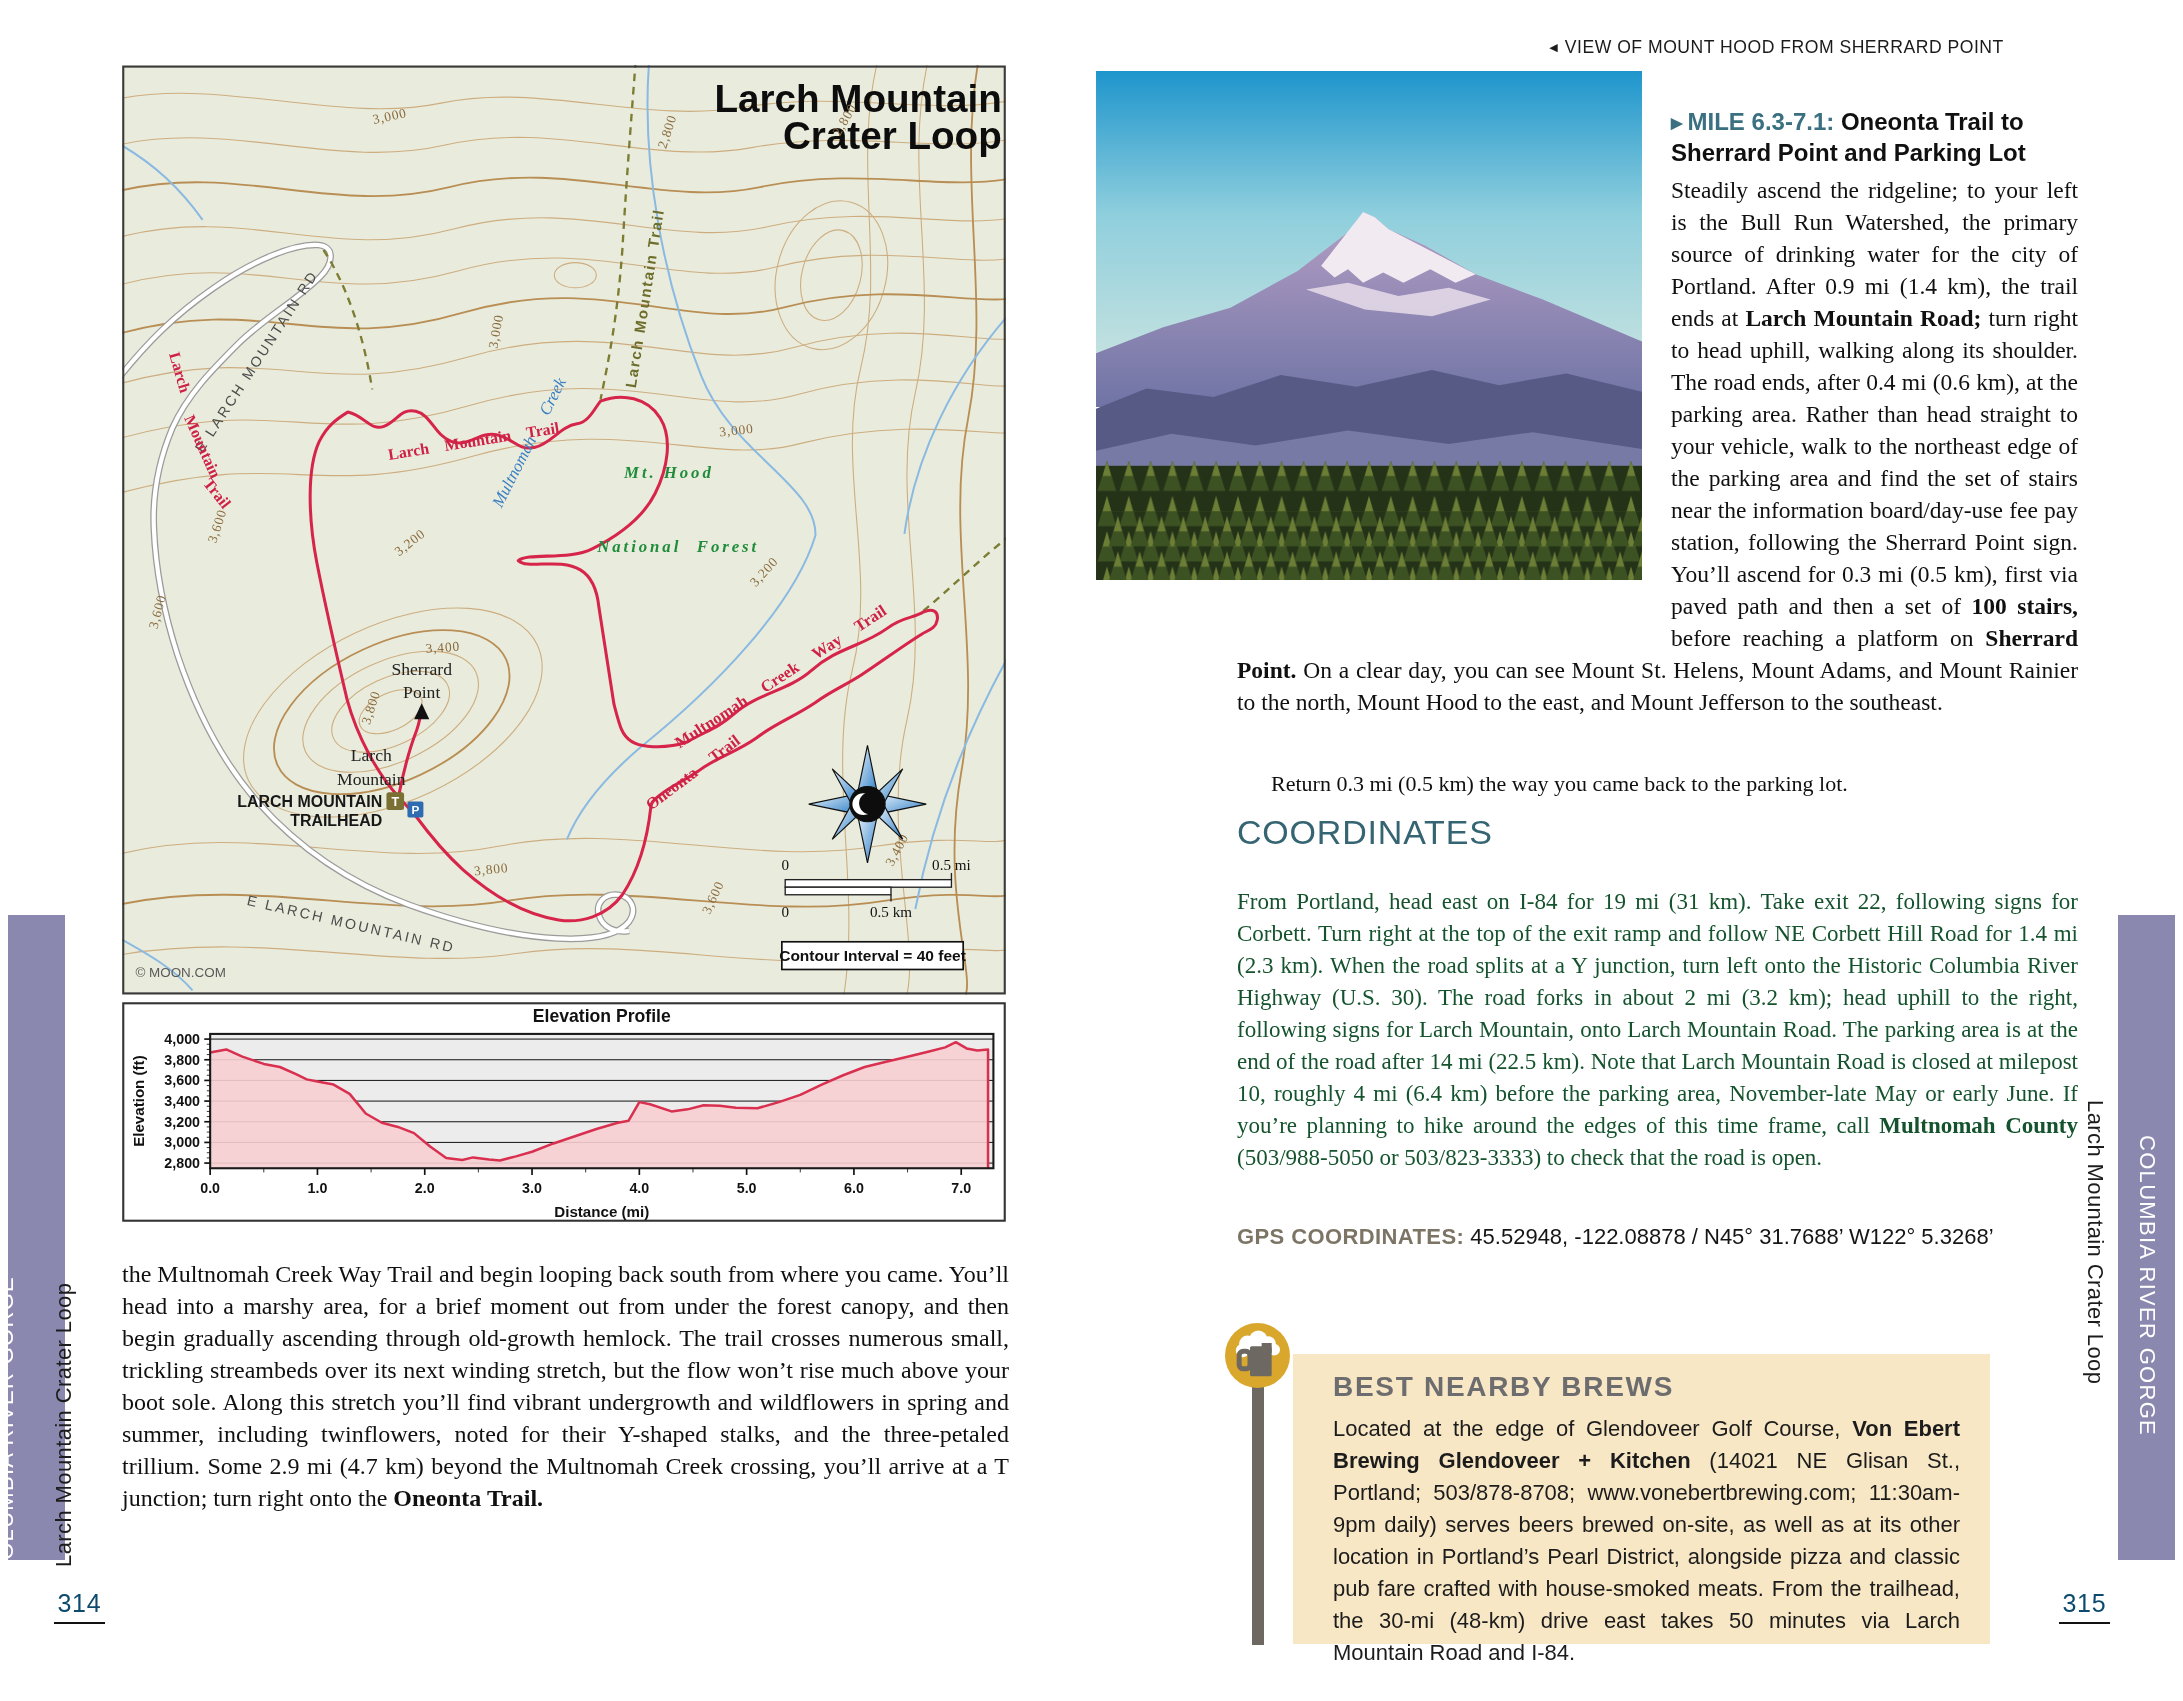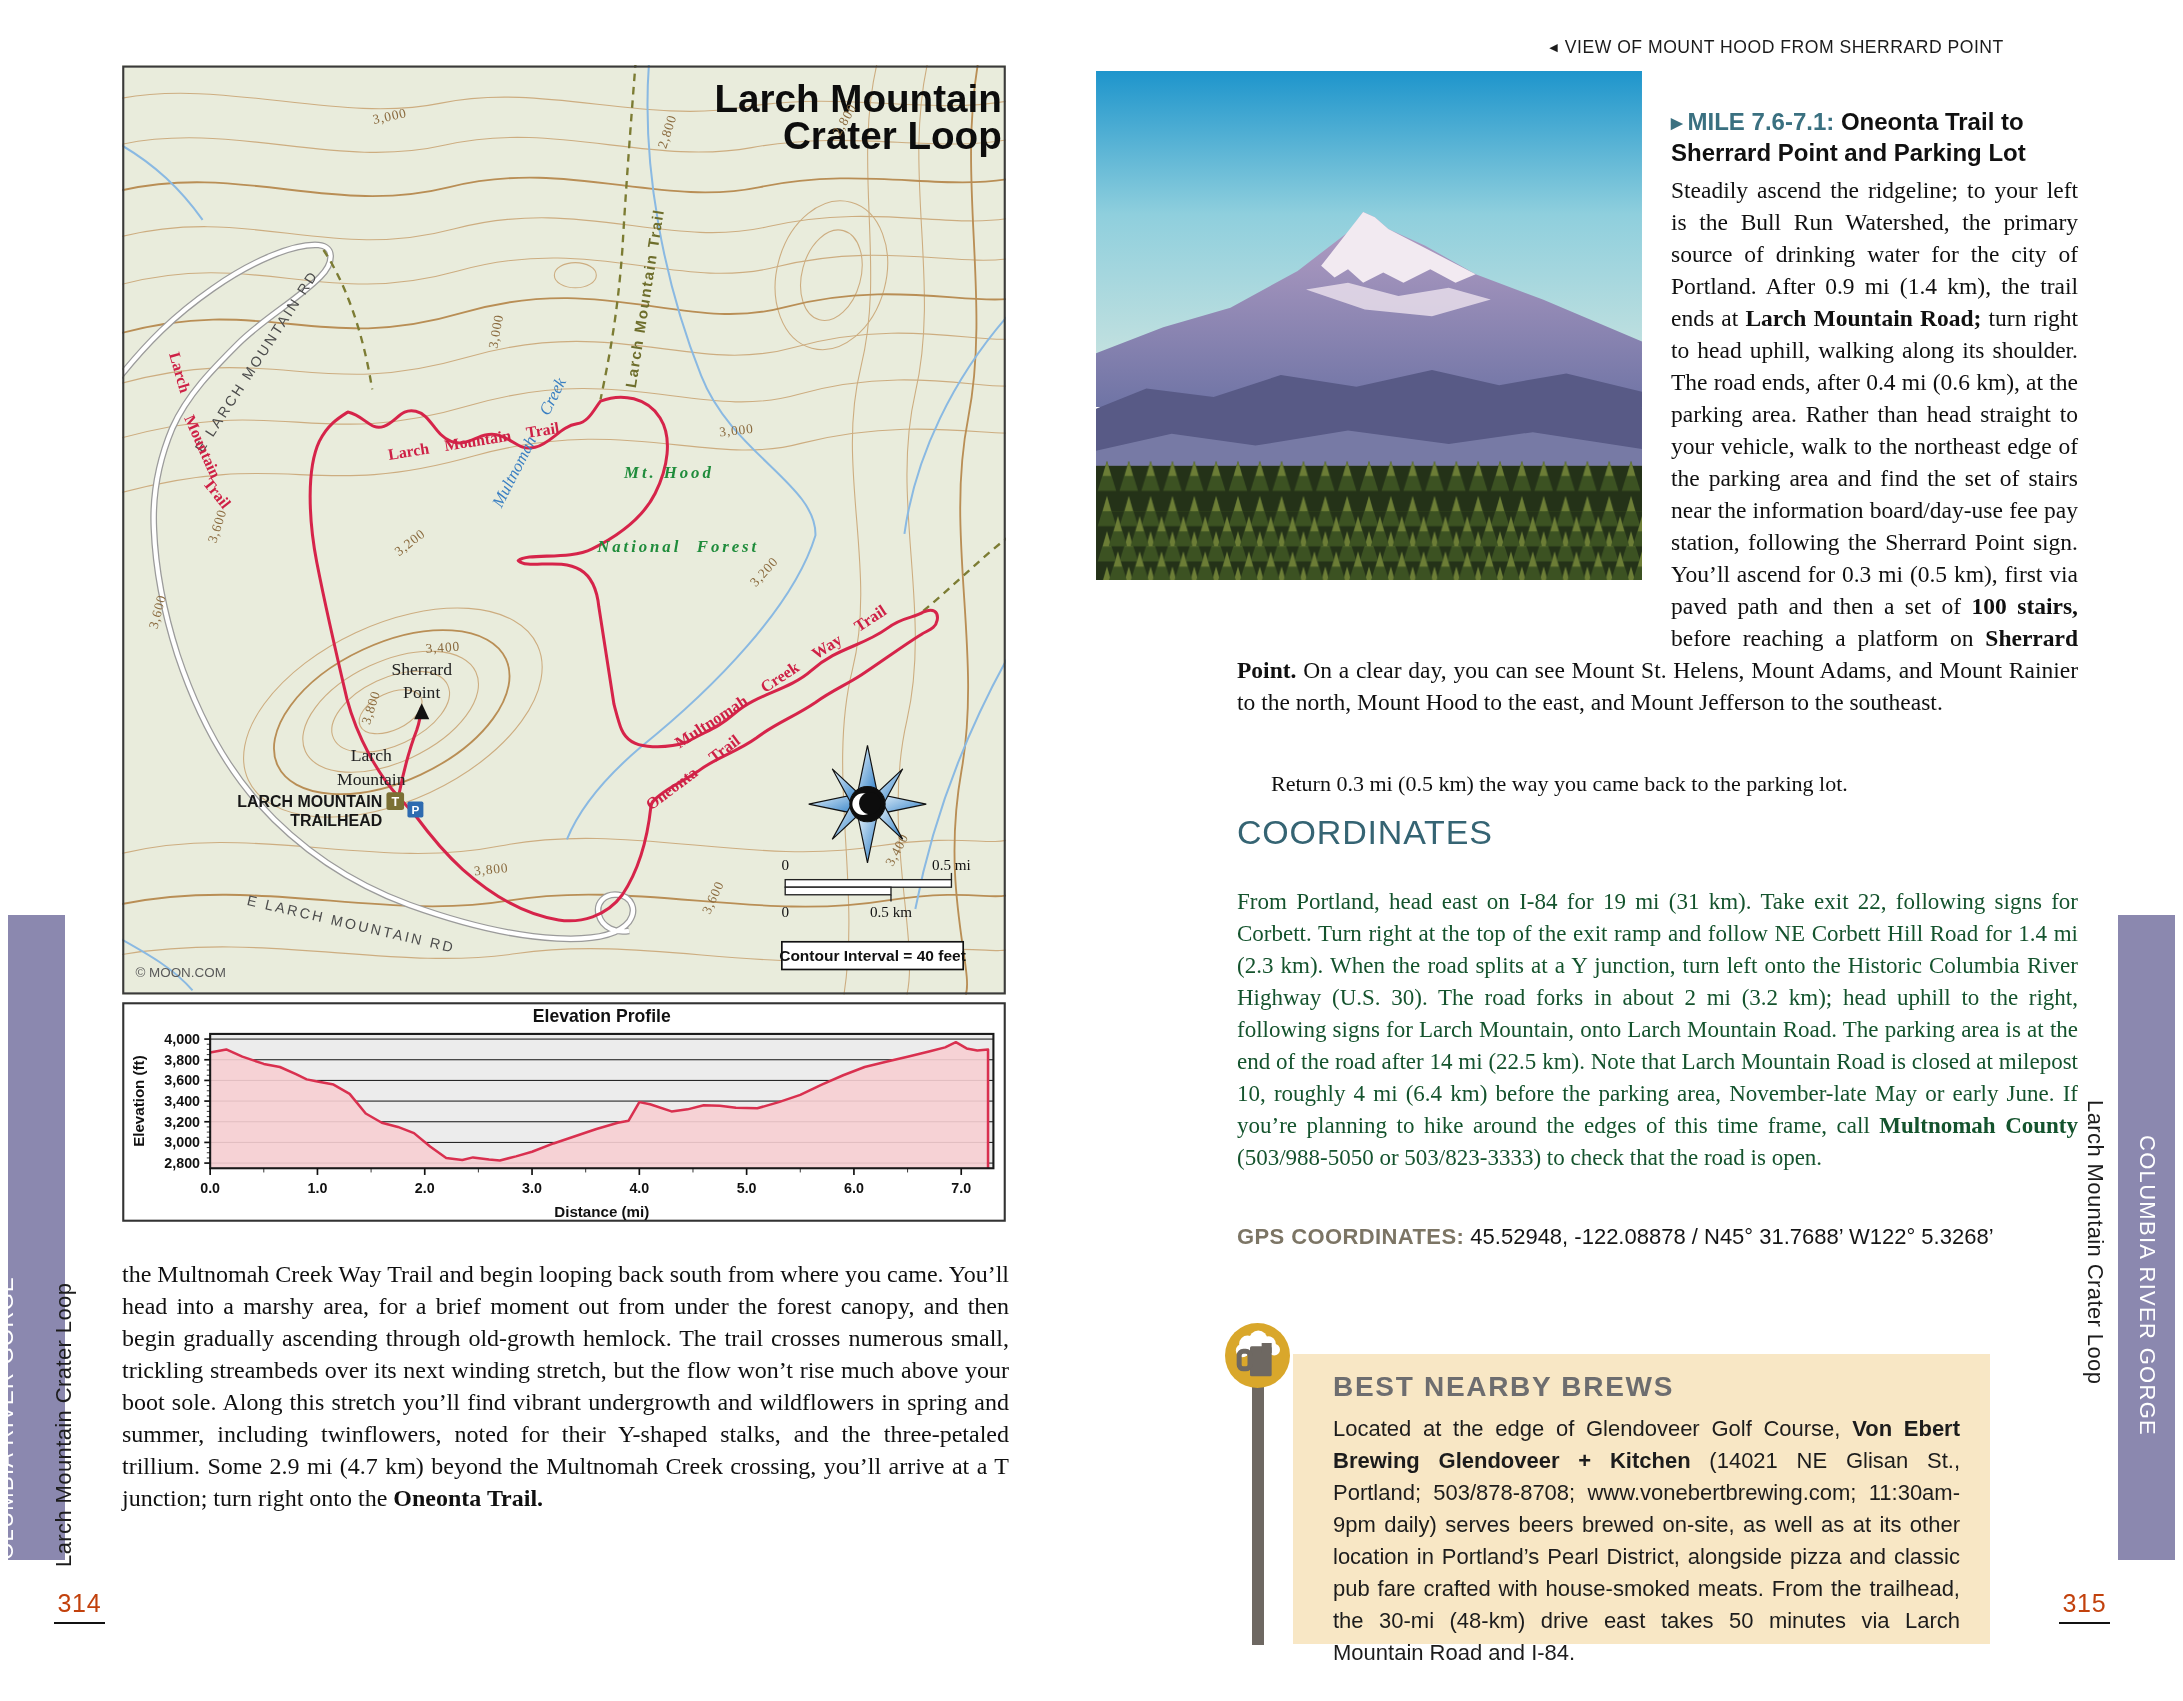--- a/index.html
+++ b/index.html
@@ -16,21 +16,21 @@
   .bar-right{left:2118px;top:915px;width:57px;height:645px;}
   .vlabel{position:absolute;white-space:nowrap;font-family:"Liberation Sans",sans-serif;}
   .region-left{left:18.5px;bottom:124px;transform:rotate(-90deg);transform-origin:left bottom;
                color:#fff;font-size:22px;letter-spacing:1.3px;}
   .trail-left{left:77px;bottom:134px;transform:rotate(-90deg);transform-origin:left bottom;
               color:#1c1c1c;font-size:22px;letter-spacing:0.4px;}
   .region-right{left:2160px;top:1135px;transform:rotate(90deg);transform-origin:left top;
                 color:#fff;font-size:22px;letter-spacing:1.3px;}
   .trail-right{left:2108px;top:1100px;transform:rotate(90deg);transform-origin:left top;
                color:#1c1c1c;font-size:22px;letter-spacing:0.4px;}
-  .pagenum{position:absolute;font-family:"Liberation Sans",sans-serif;font-size:25px;color:#c2410c;
+  .pagenum{position:absolute;font-family:"Liberation Sans",sans-serif;font-size:25px;color:#0c4a6e;
            border-bottom:2.1px solid #111;padding:0 3.4px 4.2px 3.4px;letter-spacing:0.8px;}
   .pn-left{left:54px;top:1589px;}
   .pn-right{left:2059px;top:1589px;}
   
   .photo{position:absolute;left:1096px;top:71px;width:546px;height:509px;}
   .caption{position:absolute;left:1428px;top:37px;width:697px;text-align:center;
            font-family:"Liberation Sans",sans-serif;font-size:17.6px;letter-spacing:0.5px;color:#1b1b1b;}
   .caption .arr{font-size:11px;vertical-align:1.7px;margin-right:6.7px;}
   .flow-right{position:absolute;left:1237px;top:107px;width:841px;font-size:23.5px;line-height:32px;
               text-align:justify;color:#101010;}
@@ -312,21 +312,21 @@
       <rect x="0" y="470" width="650" height="136" fill="#243218"></rect>
       <rect x="0" y="464" width="650" height="142" fill="url(#trees)"></rect>
       <rect x="0" y="500" width="650" height="106" fill="url(#trees)" transform="translate(13,24)"></rect>
     </svg>
   </div>
 
   <div class="caption"><span class="arr">◀</span><span>VIEW OF MOUNT HOOD FROM SHERRARD POINT</span></div>
 
   <div class="flow-right">
     <div class="photo-spacer"></div>
-    <div class="mile-head"><span class="teal arr">▶</span><span class="teal">MILE 7.6-7.1:</span><span> Oneonta Trail to Sherrard Point and Parking Lot</span></div>
+    <div class="mile-head"><span class="teal arr">▶</span><span class="teal">MILE 6.3-7.1:</span><span> Oneonta Trail to Sherrard Point and Parking Lot</span></div>
     <span>Steadily ascend the ridgeline; to your left is the Bull Run Watershed, the primary source of drinking water for the city of Portland. After 0.9 mi (1.4 km), the trail ends at </span><span class="b">Larch Mountain Road;</span><span> turn right to head uphill, walking along its shoulder. The road ends, after 0.4 mi (0.6 km), at the parking area. Rather than head straight to your vehicle, walk to the northeast edge of the parking area and find the set of stairs near the information board/day-use fee pay station, following the Sherrard Point sign. You’ll ascend </span><span>for 0.3 mi (0.5 km), first via paved path and then a set of </span><span class="b">100 stairs,</span><span> before reaching a platform on </span><span class="b">Sherrard Point.</span><span> On a clear day, you can see Mount St. Helens, Mount Adams, and Mount Rainier to the north, Mount Hood to the east, and Mount Jefferson to the southeast.</span>
   </div>
 
   <div class="return-line">Return 0.3 mi (0.5 km) the way you came back to the parking lot.</div>
 
   <div class="dir-head">COORDINATES</div>
   <p class="dir-body"><span>From Portland, head east on I-84 for 19 mi (31 km). Take exit 22, following signs for Corbett. Turn right at the top of the exit ramp and follow NE Corbett Hill Road for 1.4 mi (2.3 km). When the road splits at a Y junction, turn left onto the Historic Columbia River Highway (U.S. 30). The road forks in about 2 mi (3.2 km); head uphill to the right, following signs for Larch Mountain, onto Larch Mountain Road. The parking area is at the end of the road after 14 mi (22.5 km). Note that Larch Mountain Road is closed at milepost 10, roughly 4 mi (6.4 km) before the parking area, November-late May or early June. If you’re planning to hike around the edges of this time frame, call </span><span class="b">Multnomah County</span><span> (503/988-5050 or 503/823-3333) to check that the road is open.</span></p>
 
   <div class="gps-line"><span class="lbl">GPS COORDINATES:</span><span class="val"> 45.52948, -122.08878 / N45° 31.7688’ W122° 5.3268’</span></div>
 

